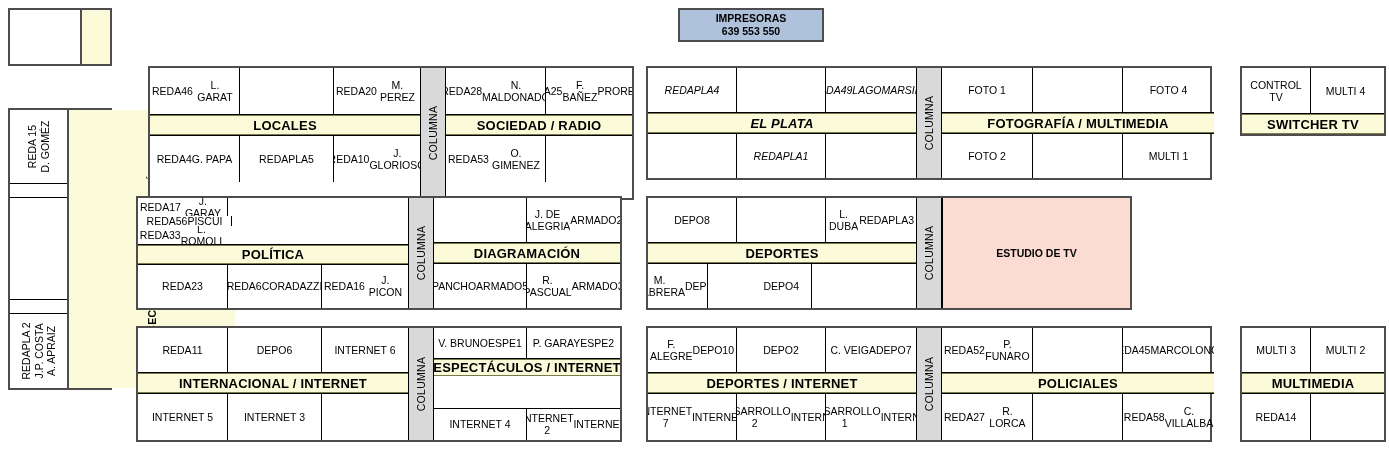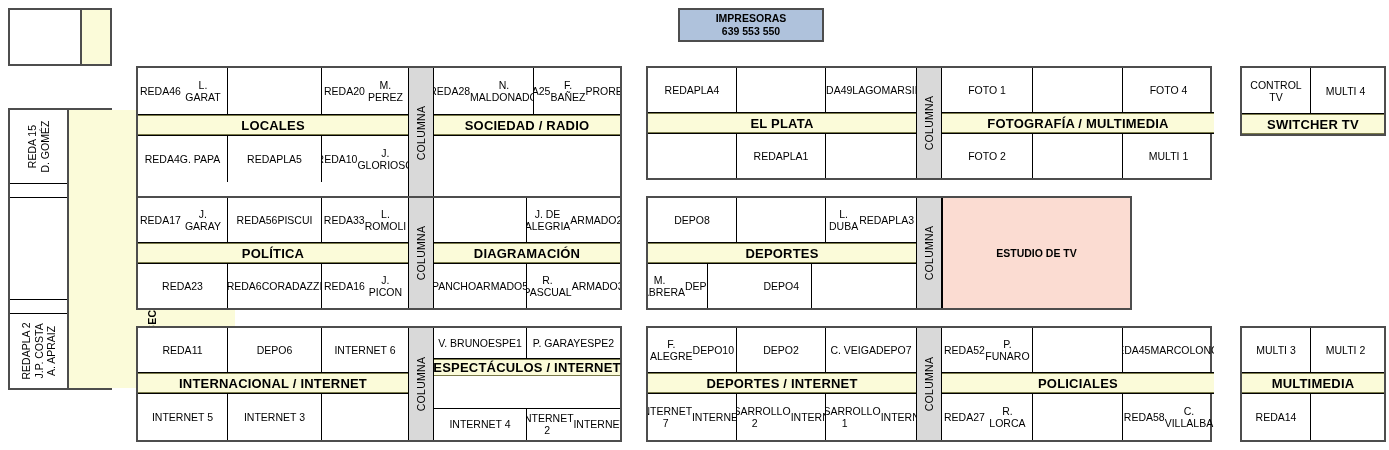--- a/index.html
+++ b/index.html
@@ -99,21 +99,21 @@
       <div class="scell" style="flex:1;">
         <span>REDAPLA 2<br>J.P. COSTA<br>A. APRAIZ</span>
       </div>
     </div>
     <div class="syel">
       <span>SECRETARIOS DE REDACCIÓN</span>
     </div>
   </div>
 </div>
 
-<div class="block" id="b0" style="left:136px;top:66px;width:486px;height:134px;">
+<div class="block" id="b0" style="left:148px;top:66px;width:486px;height:134px;">
     <div class="grid">
       <div class="side" style="width: 270px;">
         <div class="rowcells toprow" style="height: 47px;">
           <div class="cell " style="width: 90px;">
             <span>REDA46</span>
             <br>
             <span>L. GARAT</span>
           </div>
           <div class="cell " style="width: 94px;"></div>
           <div class="cell " style="width: 86px;">
@@ -156,28 +156,33 @@
             <br>
             <span>F. BAÑEZ</span>
             <br>
             <span>PROREDO3</span>
           </div>
         </div>
         <div class="labelbar" style="height: 20px;">
           <span>SOCIEDAD / RADIO</span>
         </div>
         <div class="rowcells botrow" style="height: 47px;">
+          <div class="cell " style="width: 100px;">
+            <span>REDA53</span>
+            <br>
+            <span>O. GIMENEZ</span>
+          </div>
           <div class="cell " style="width: 86px;"></div>
         </div>
       </div>
     </div>
   </div>
 <div class="block" id="b1" style="left:646px;top:66px;width:566px;height:114px;">
     <div class="grid">
-      <div class="side" style="width: 318px;">
+      <div class="side" style="width: 318px; font-style: italic;">
         <div class="rowcells toprow" style="height: 47px;">
           <div class="cell " style="width: 89px;">
             <span>REDAPLA4</span>
           </div>
           <div class="cell " style="width: 89px;"></div>
           <div class="cell " style="width: 90px;">
             <span>REDA49</span>
             <br>
             <span>LAGOMARSINO</span>
           </div>
@@ -233,21 +238,21 @@
       </div>
       <div class="labelbar" style="height: 20px;">
         <span>SWITCHER TV</span>
       </div>
     </div>
   </div>
 
 <div class="block" id="b3" style="left:136px;top:196px;width:486px;height:114px;">
     <div class="grid">
       <div class="side" style="width: 270px;">
-        <div class="rowcells toprow" style="height: 47px;">
+        <div class="rowcells toprow" style="height: 47px; flex-direction: column;">
           <div class="cell " style="width: 90px;">
             <span>REDA17</span>
             <br>
             <span>J. GARAY</span>
           </div>
           <div class="cell " style="width: 94px;">
             <span>REDA56</span>
             <br>
             <span>PISCUI</span>
           </div>

